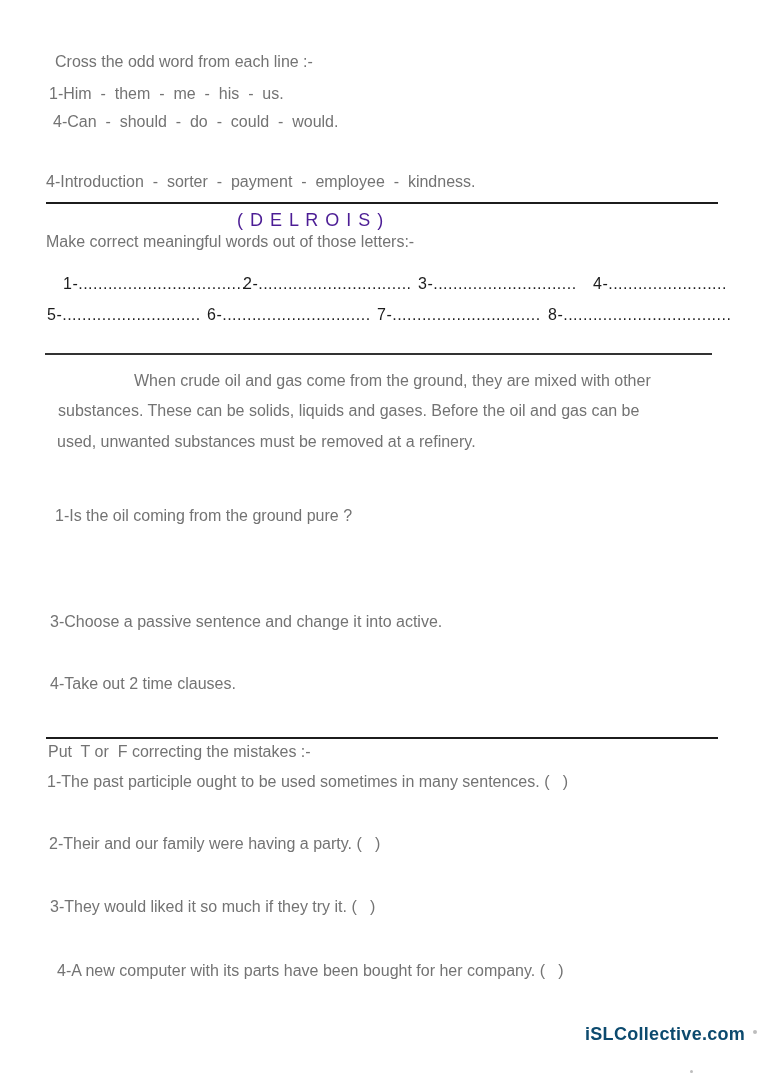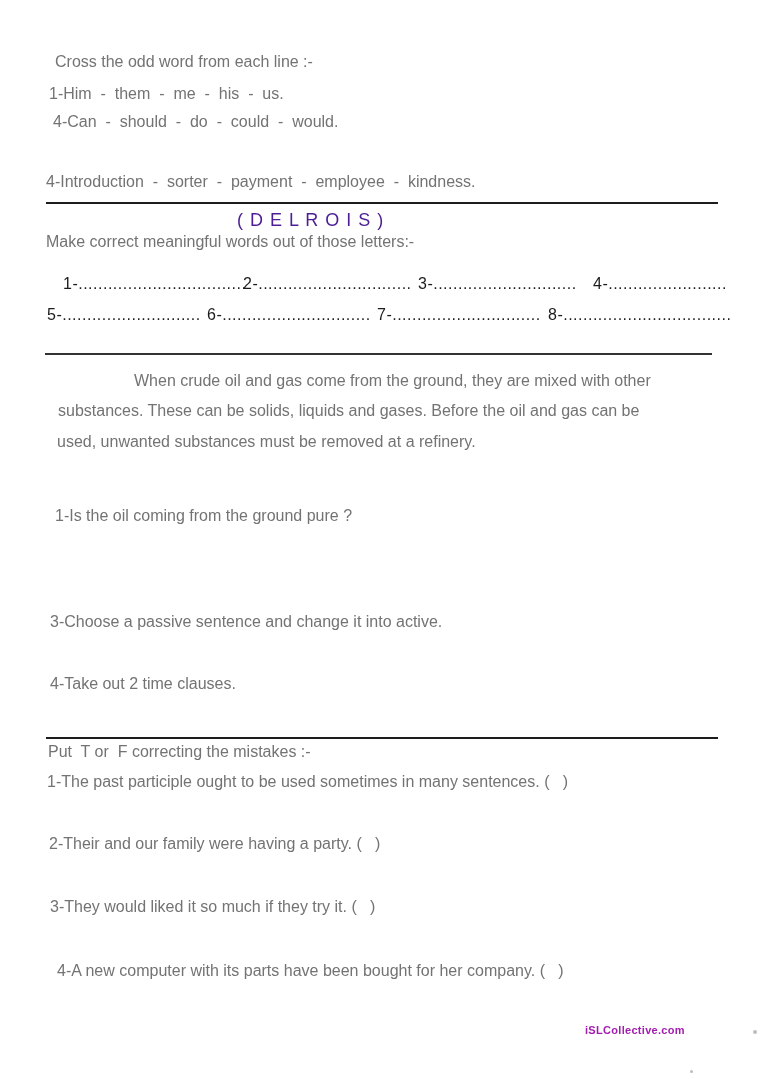--- a/index.html
+++ b/index.html
@@ -44,24 +44,24 @@
   .blank {
     position: absolute;
     font-size: 16px;
     line-height: 20px;
     white-space: pre;
     letter-spacing: 0.5px;
     color: #1c1c1c;
   }
   .watermark {
     position: absolute;
-    font-size: 11px;
+    font-size: 18px;
     font-weight: bold;
     letter-spacing: 0.3px;
-    color: #a21caf;
+    color: #0c4a6e;
     white-space: pre;
   }
   .wm-dot {
     position: absolute;
     background: #bdbdbd;
     border-radius: 50%;
   }
 </style>
 </head>
 <body>

